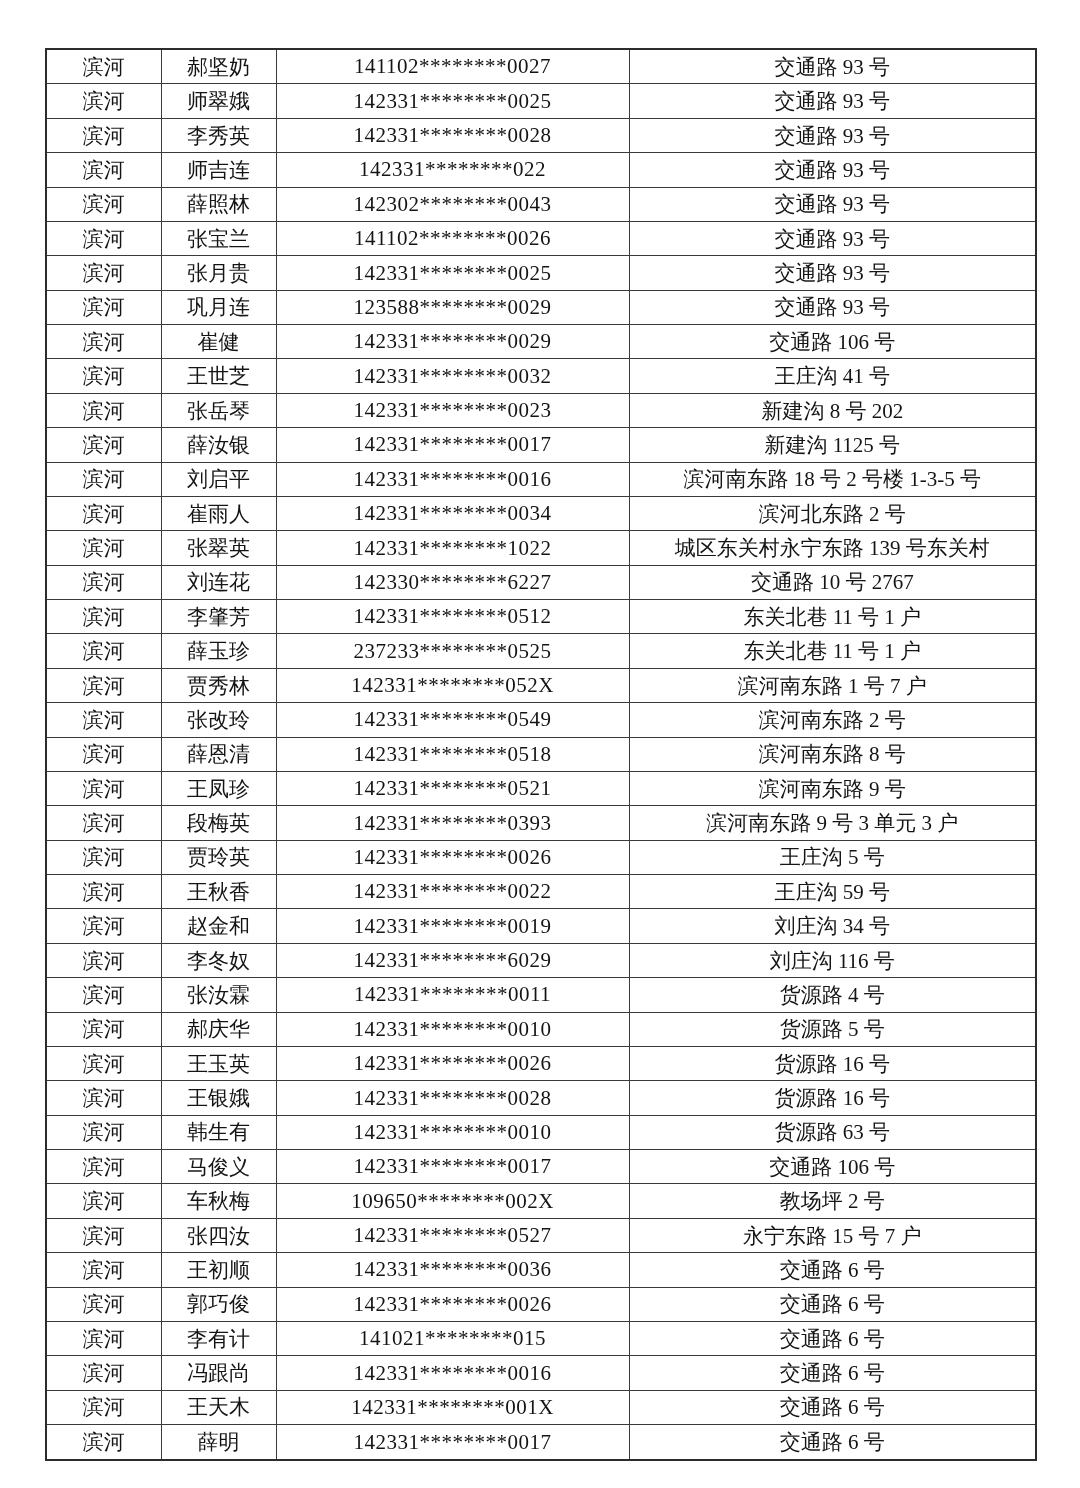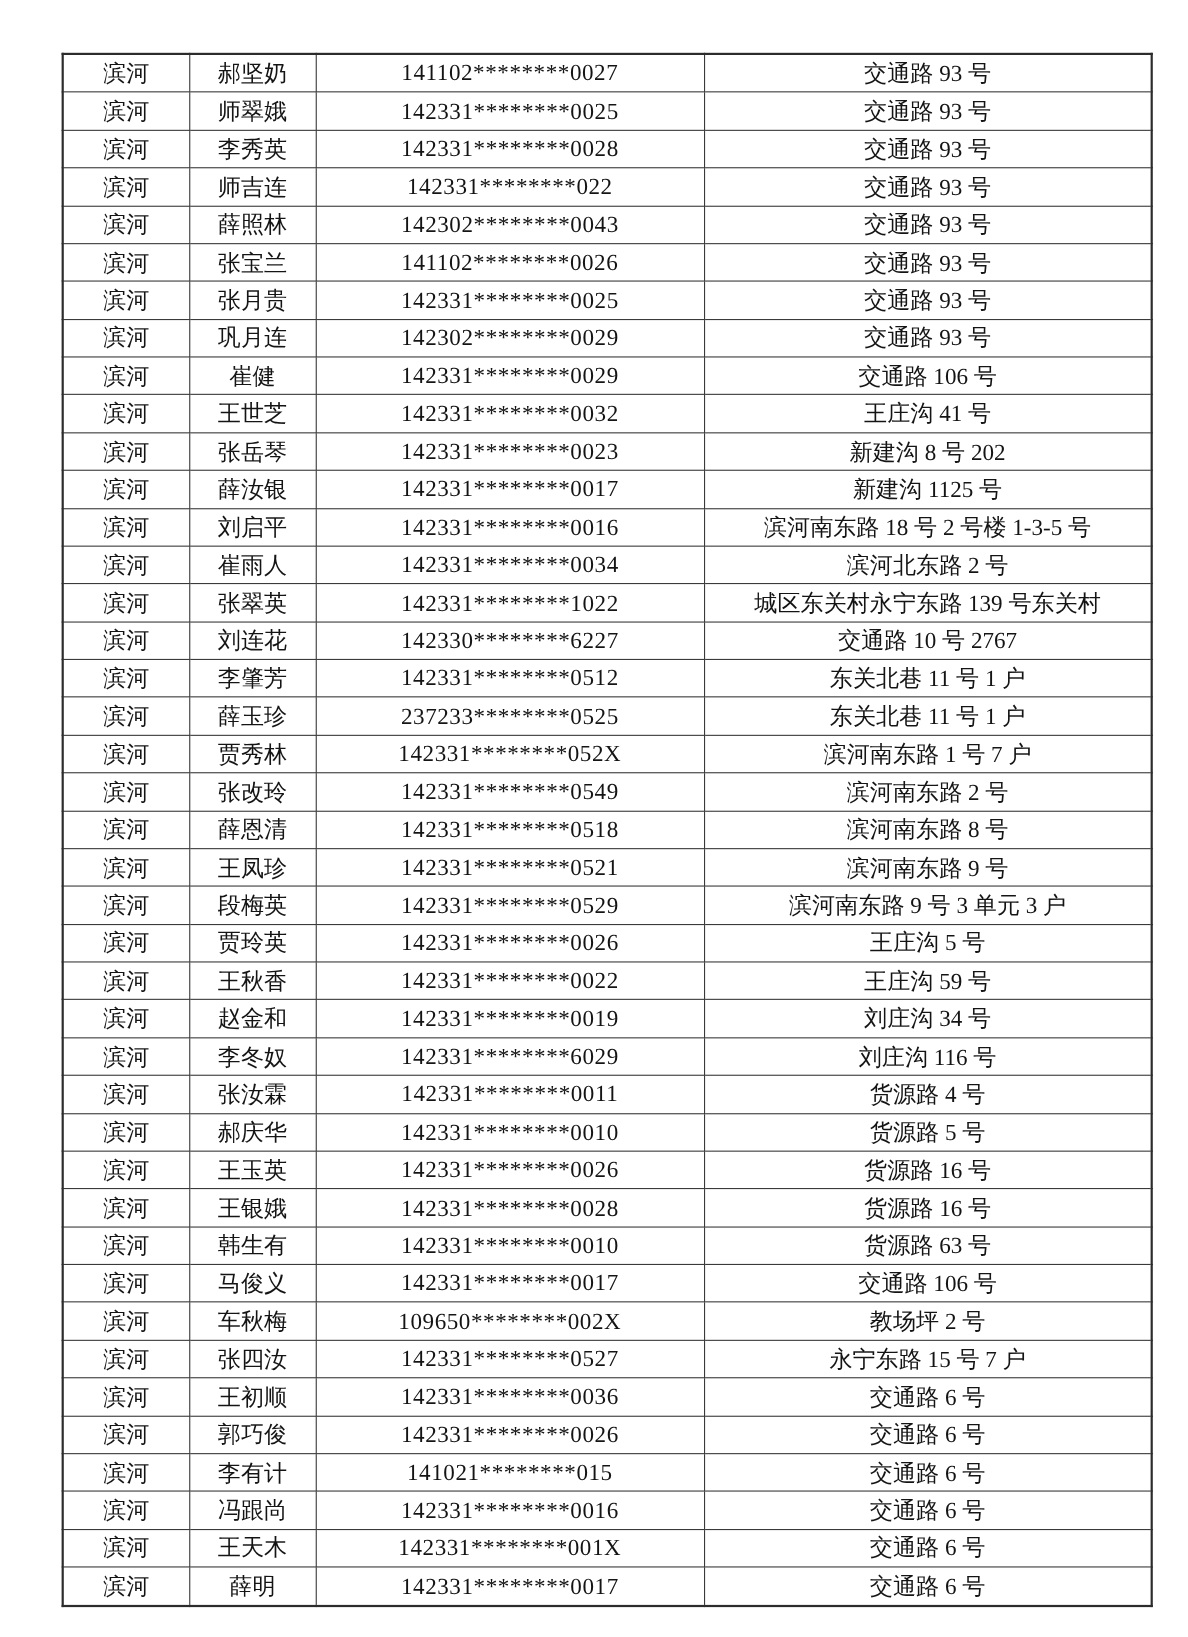--- a/index.html
+++ b/index.html
@@ -50,21 +50,21 @@
   table.resident-table td {
     border: 1.8px solid #3a3a3a;
     text-align: center;
     vertical-align: middle;
     font-size: 21px;
     color: #141414;
     padding: 0 2px;
     overflow: hidden;
     white-space: nowrap;
   }
-  table.resident-table { border: 2.2px solid #2c2c2c; margin-left: 11px; }
+  table.resident-table { border: 2.2px solid #2c2c2c; }
   col.c-district { width: 115px; }
   col.c-name     { width: 115px; }
   col.c-id       { width: 353px; }
   col.c-address  { width: 407px; }
   td.cell-id { letter-spacing: 0.5px; font-family: Liberation Serif, serif; }
 </style>
 </head>
 <body>
 
 <div class="page">
@@ -124,21 +124,21 @@
   <tr>
     <td class="cell-district">滨河</td>
     <td class="cell-name">张月贵</td>
     <td class="cell-id">142331********0025</td>
     <td class="cell-address">交通路 93 号</td>
   </tr>
 
   <tr>
     <td class="cell-district">滨河</td>
     <td class="cell-name">巩月连</td>
-    <td class="cell-id">142302********0029</td>
+    <td class="cell-id">123588********0029</td>
     <td class="cell-address">交通路 93 号</td>
   </tr>
 
   <tr>
     <td class="cell-district">滨河</td>
     <td class="cell-name">崔健</td>
     <td class="cell-id">142331********0029</td>
     <td class="cell-address">交通路 106 号</td>
   </tr>
 
@@ -229,21 +229,21 @@
   <tr>
     <td class="cell-district">滨河</td>
     <td class="cell-name">王凤珍</td>
     <td class="cell-id">142331********0521</td>
     <td class="cell-address">滨河南东路 9 号</td>
   </tr>
 
   <tr>
     <td class="cell-district">滨河</td>
     <td class="cell-name">段梅英</td>
-    <td class="cell-id">142331********0529</td>
+    <td class="cell-id">142331********0393</td>
     <td class="cell-address">滨河南东路 9 号 3 单元 3 户</td>
   </tr>
 
   <tr>
     <td class="cell-district">滨河</td>
     <td class="cell-name">贾玲英</td>
     <td class="cell-id">142331********0026</td>
     <td class="cell-address">王庄沟 5 号</td>
   </tr>
 

